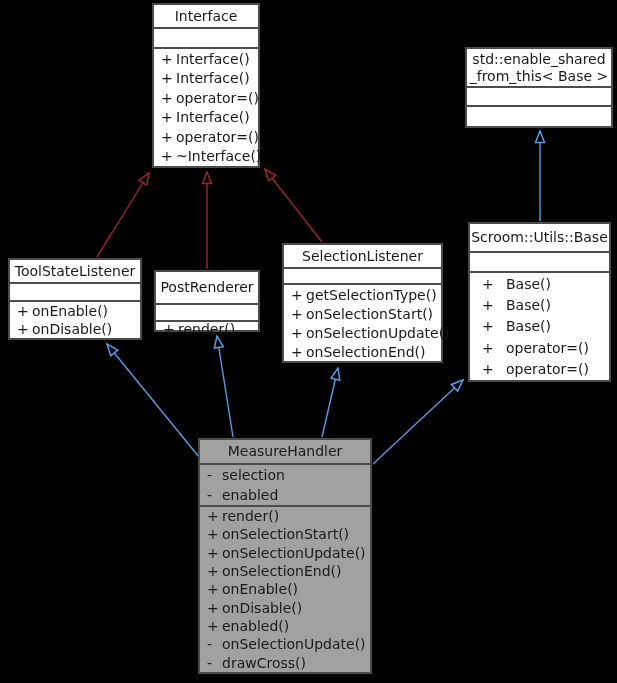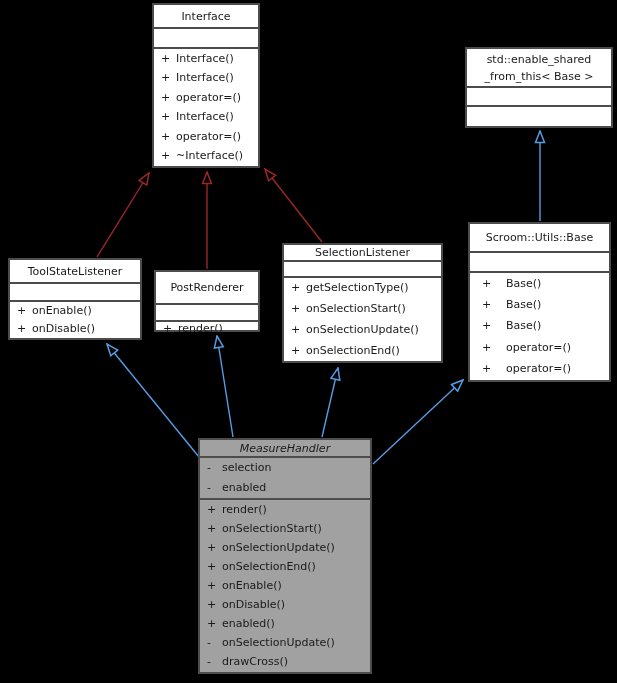--- a/index.html
+++ b/index.html
@@ -5,21 +5,21 @@
   html,body{margin:0;padding:0;background:#000;}
   #canvas{
     position:relative;width:617px;height:683px;background:#000;overflow:hidden;
     font-family:"DejaVu Sans","Liberation Sans",sans-serif;
     -webkit-font-smoothing:antialiased;
   }
   #edges{position:absolute;left:0;top:0;width:617px;height:683px;}
   .uml-box{
     position:absolute;box-sizing:border-box;
     background:#ffffff;border:2px solid #4c4c4c;
-    color:#1a1a1a;font-size:11px;display:flex;flex-direction:column;
+    color:#1a1a1a;font-size:14px;display:flex;flex-direction:column;
   }
   .uml-box.highlight{background:#a1a1a1;}
   .uml-title{
     flex:0 0 auto;display:flex;flex-direction:column;align-items:center;justify-content:center;
     text-align:center;line-height:17px;white-space:nowrap;
   }
   .compartment{border-top:2px solid #4c4c4c;box-sizing:border-box;}
   .attrs{flex:0 0 auto;display:flex;flex-direction:column;justify-content:space-around;}
   .methods{flex:1 1 auto;display:flex;flex-direction:column;justify-content:space-around;}
   .member-row{display:flex;align-items:center;padding-left:7px;white-space:nowrap;line-height:14px;}
@@ -111,21 +111,21 @@
     <div class="compartment attrs" style="height:17px;"></div>
     <div class="compartment methods">
       <div class="member-row">
           <span class="vis">+</span>
           <span>render()</span>
         </div>
     </div>
   </div>
 
   <div class="uml-box" style="left:282px;top:243px;width:161px;height:120px;">
-    <div class="uml-title" style="height:15px;">SelectionListener</div>
+    <div class="uml-title" style="height:22px;">SelectionListener</div>
     <div class="compartment attrs" style="height:16px;"></div>
     <div class="compartment methods">
       <div class="member-row">
           <span class="vis">+</span>
           <span>getSelectionType()</span>
         </div>
       <div class="member-row">
           <span class="vis">+</span>
           <span>onSelectionStart()</span>
         </div>
@@ -161,21 +161,21 @@
           <span>operator=()</span>
         </div>
       <div class="member-row">
           <span class="vis" style="flex-basis:24px;">+</span>
           <span>operator=()</span>
         </div>
     </div>
   </div>
 
   <div class="uml-box highlight" style="left:198px;top:438px;width:174px;height:236px;">
-    <div class="uml-title" style="height:16px;font-style:italic;">MeasureHandler</div>
+    <div class="uml-title" style="height:23px;">MeasureHandler</div>
     <div class="compartment attrs" style="height:42px;">
       <div class="member-row">
           <span class="vis">-</span>
           <span>selection</span>
         </div>
       <div class="member-row">
           <span class="vis">-</span>
           <span>enabled</span>
         </div>
     </div>

